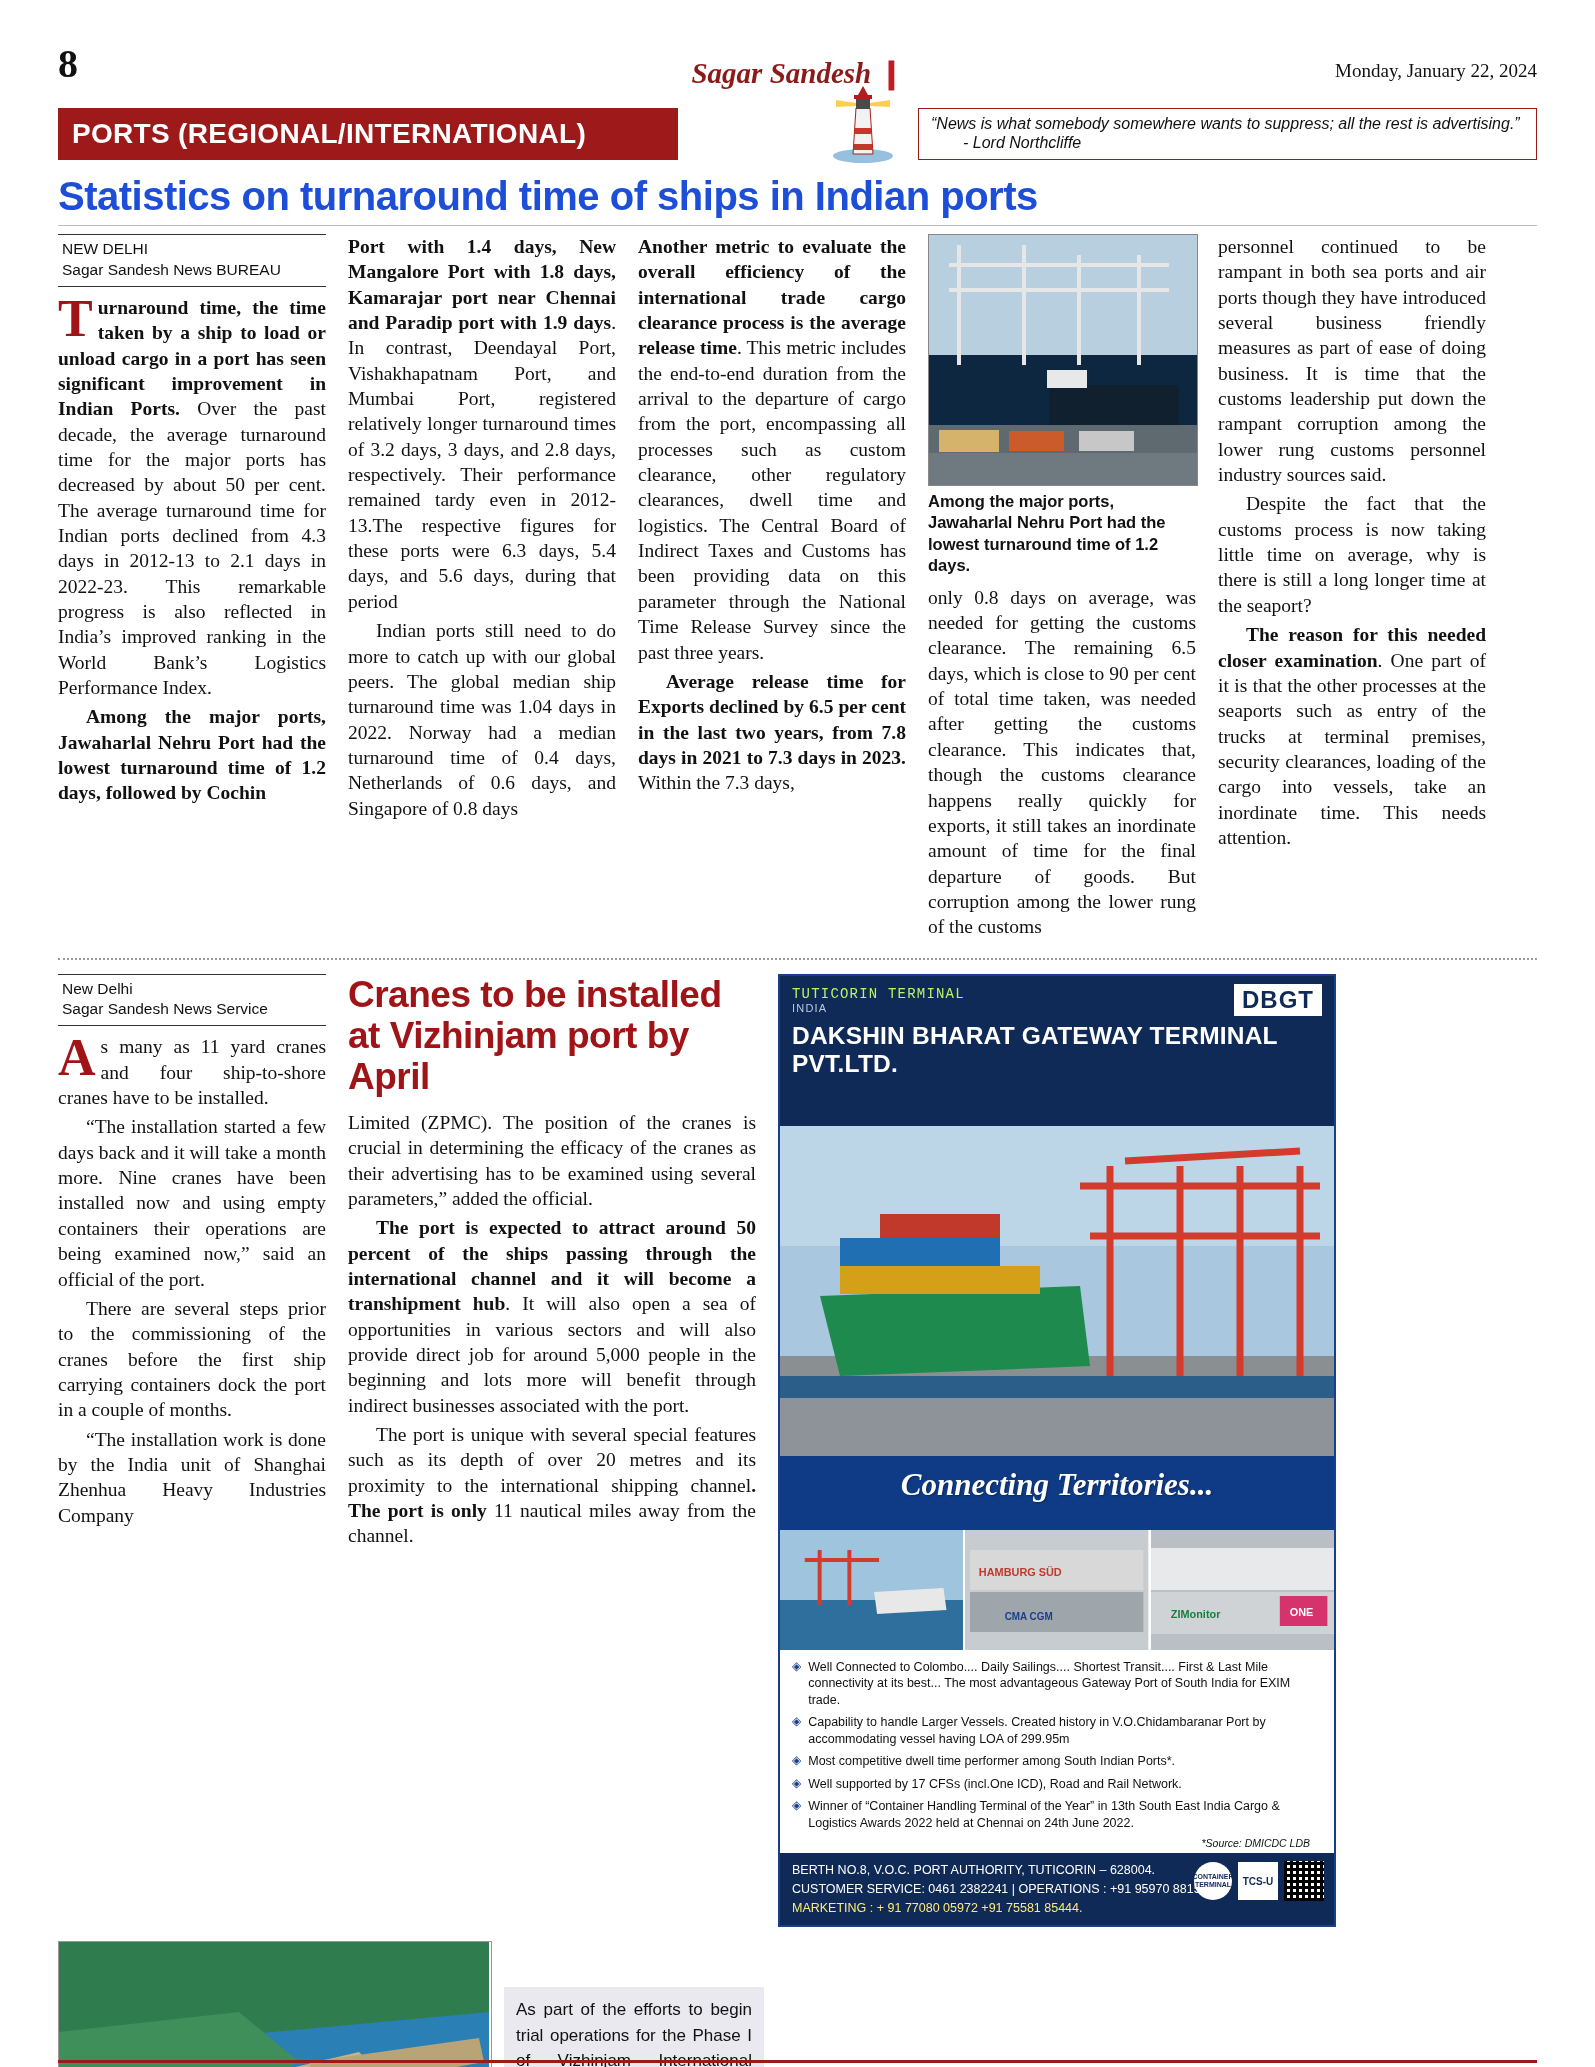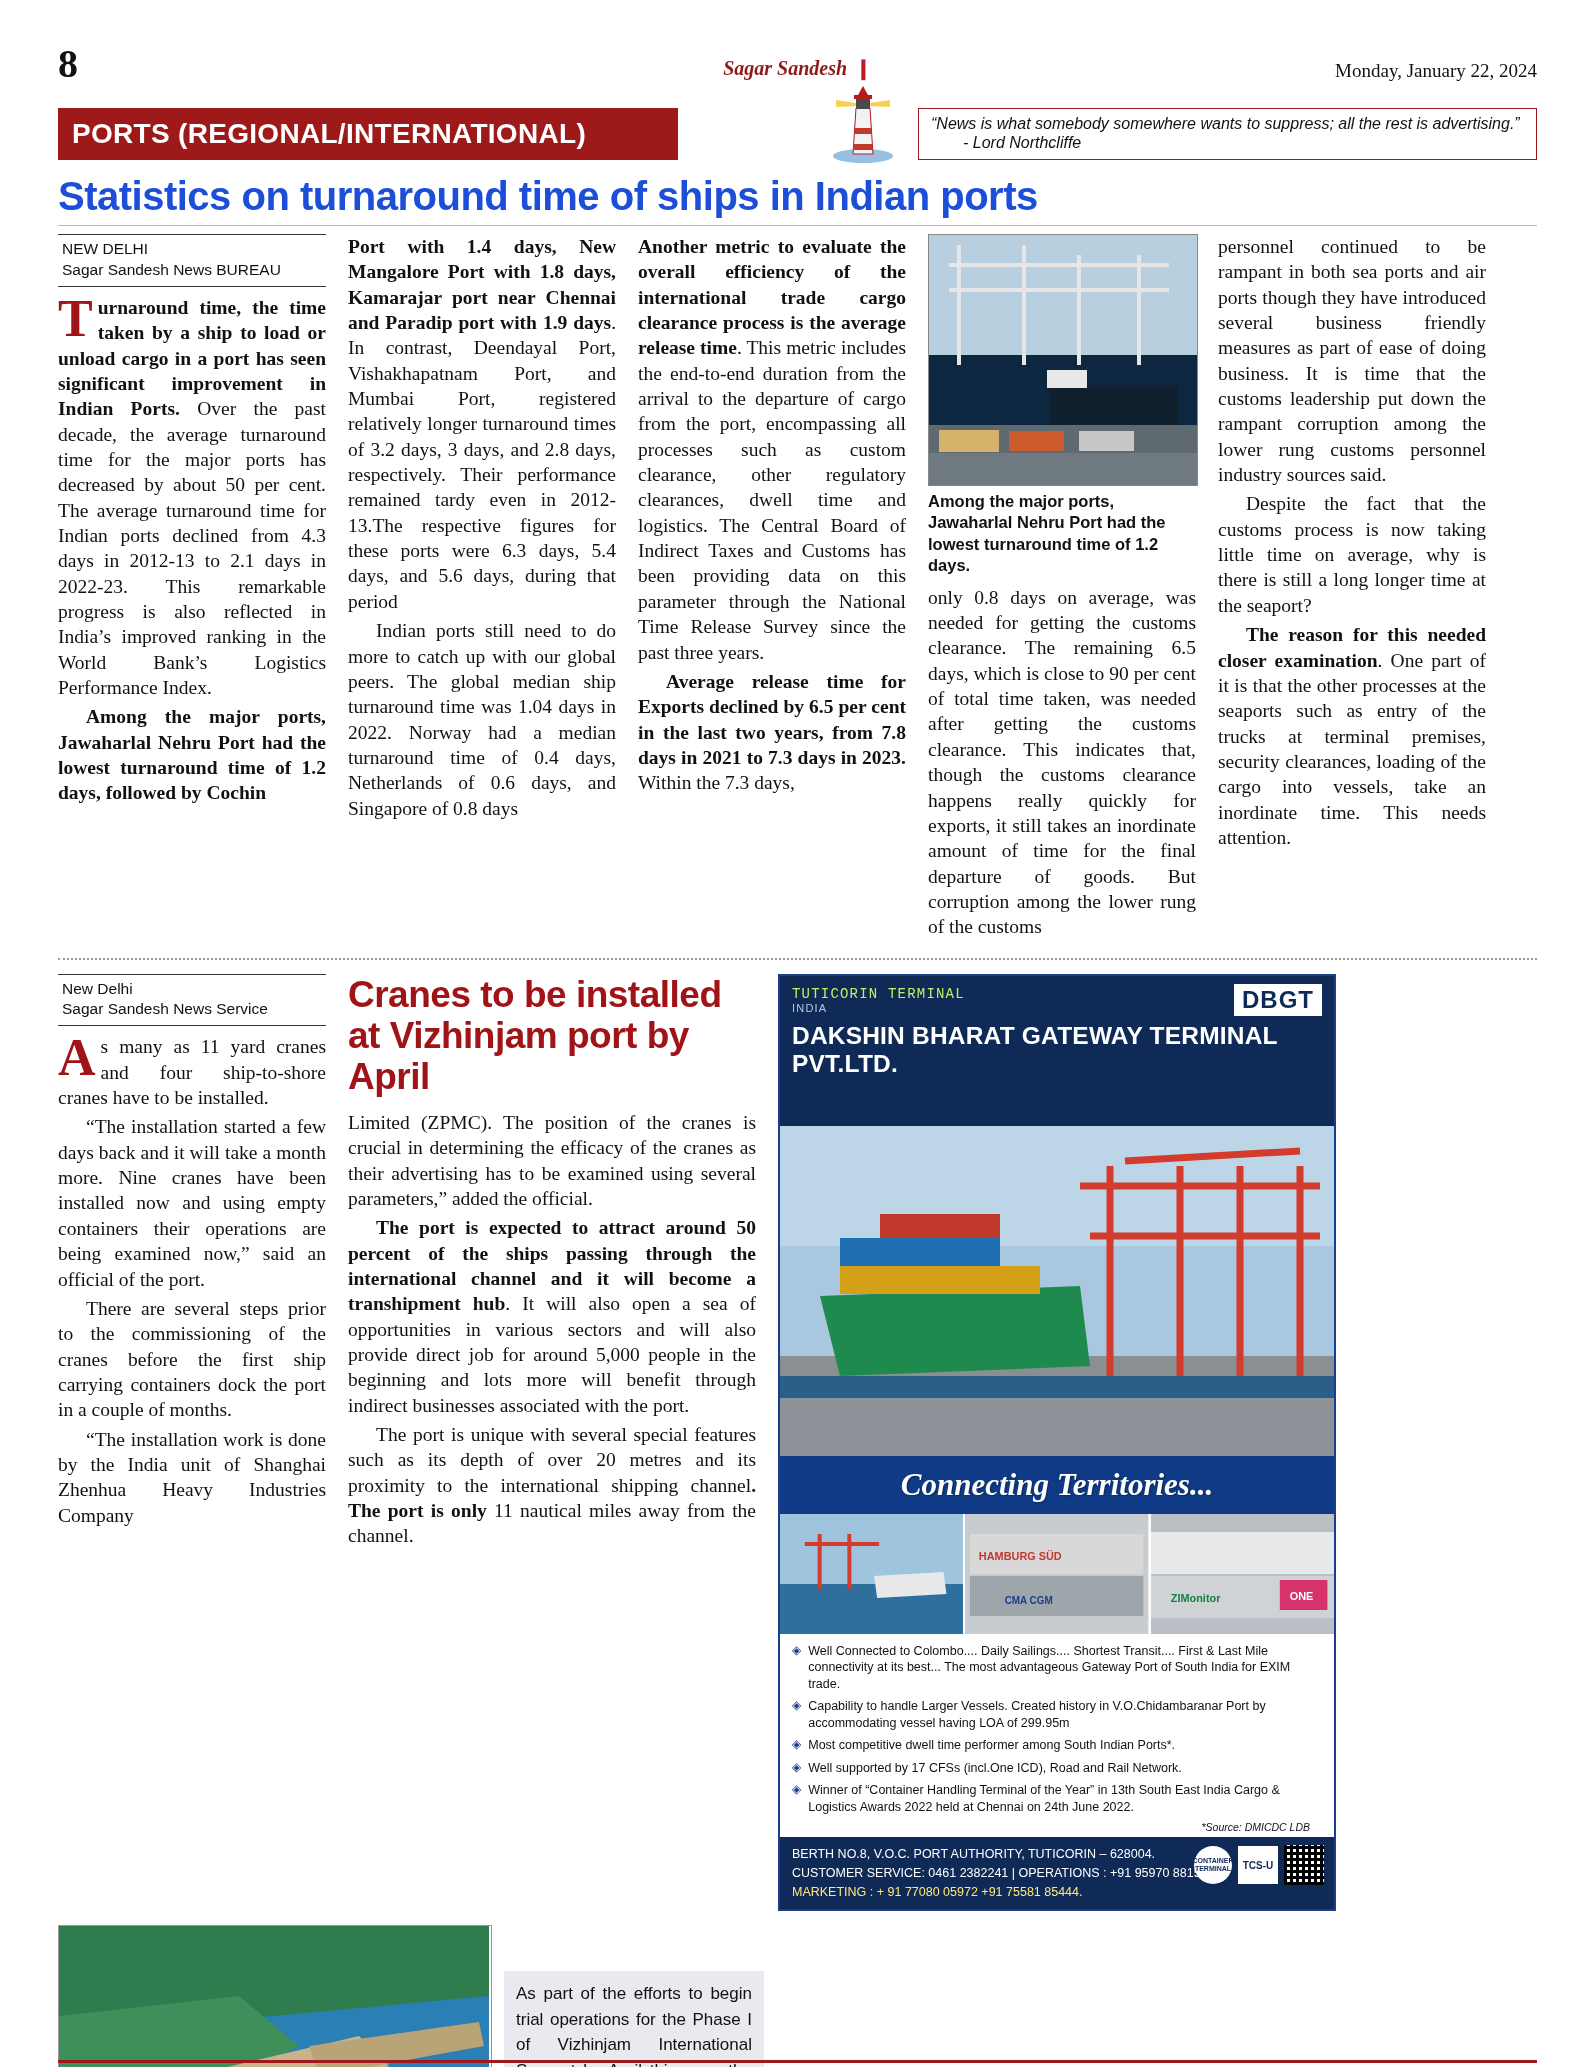--- a/index.html
+++ b/index.html
@@ -8,21 +8,21 @@
     background:#ffffff;
     font-family:"Liberation Serif", serif;
     color:#111;
     position:relative;
   }
   .page { position:relative; width:1595px; height:2067px; padding:0; box-sizing:border-box; }
 
   
   .masthead { position:relative; height:72px; margin:34px 58px 0 58px; }
   .page-num { position:absolute; left:0; top:6px; font-size:40px; font-weight:bold; font-family:"Liberation Serif", serif; }
-  .paper-name { position:absolute; left:50%; transform:translateX(-50%); top:22px; font-size:20px; font-weight:bold; font-style:italic; font-family:"Liberation Serif", serif; color:#8d1a1a; white-space:nowrap; }
+  .paper-name { position:absolute; left:50%; transform:translateX(-50%); top:22px; font-size:29px; font-weight:bold; font-style:italic; font-family:"Liberation Serif", serif; color:#8d1a1a; white-space:nowrap; }
   .paper-name .bar { color:#c01b22; font-style:normal; margin-left:8px; }
   .date { position:absolute; right:0; top:26px; font-size:19px; font-family:"Liberation Serif", serif; }
 
   
   .sectionbar { position:relative; margin:2px 58px 0 58px; height:52px; }
   .sec-red { position:absolute; left:0; top:0; width:620px; height:52px; background:#9e1a1a; }
   .sec-red span { display:block; color:#fff; font-family:"Liberation Sans", sans-serif; font-weight:bold; font-size:28px; letter-spacing:.3px; padding:10px 0 0 14px; }
   .quote-box { position:absolute; left:860px; right:0; top:0; height:52px; border:1.5px solid #9e1a1a; box-sizing:border-box; }
   .quote-box .q { font-size:16px; font-style:italic; font-family:"Liberation Sans", sans-serif; padding:5px 10px 0 12px; line-height:1.25; }
   .quote-box .attr { font-size:16px; font-style:italic; font-family:"Liberation Sans", sans-serif; padding-left:44px; }
@@ -66,21 +66,21 @@
 
   
   .ad { border:2px solid #1a3e8c; background:#fff; width:558px; box-sizing:border-box; position:relative; }
   .ad-top { position:relative; height:150px; background:#0f2a56; }
   .ad-hdr { position:relative; padding:10px 12px 0 12px; }
   .ad-term { color:#bef264; font-family:Liberation Mono, monospace; font-size:14px; letter-spacing:1.2px; }
   .ad-ind { color:#b9c9e3; font-family:"Liberation Sans", sans-serif; font-size:11px; letter-spacing:1.2px; }
   .dbgt { position:absolute; right:12px; top:8px; background:#fff; color:#0f2a56; font-family:"Liberation Sans", sans-serif; font-weight:bold; font-size:24px; padding:2px 8px; letter-spacing:1px; }
   .ad-title { color:#fff; font-family:"Liberation Sans", sans-serif; font-weight:bold; font-size:24.5px; padding:8px 12px 0 12px; letter-spacing:.2px; }
   .ad-photo { height:330px; position:relative; overflow:hidden; background:#8fb7d8; }
-  .ad-band { height:58px; background:#0f3b86; position:relative; }
+  .ad-band { height:74px; background:#0f3b86; position:relative; }
   .ad-band span { display:block; color:#fff; font-family:"Liberation Serif", serif; font-style:italic; font-weight:bold; font-size:31px; text-align:center; line-height:58px; text-shadow:1px 1px 2px #00000055; }
   .ad-strip { height:120px; display:flex; }
   .ad-strip > div { flex:1; position:relative; overflow:hidden; border-right:2px solid #fff; }
   .ad-bullets { padding:9px 12px 4px 12px; }
   .bul { display:flex; gap:7px; margin-bottom:6px; font-family:"Liberation Sans", sans-serif; font-size:12.5px; line-height:1.32; }
   .bul .dia { color:#1a3e8c; font-size:12px; line-height:1.2; }
   .src { text-align:right; font-family:"Liberation Sans", sans-serif; font-size:10.5px; font-style:italic; padding-right:12px; }
   .ad-foot { background:#0f2a56; color:#fff; padding:8px 12px; font-family:"Liberation Sans", sans-serif; font-size:12.5px; line-height:1.5; position:relative; min-height:62px; box-sizing:border-box; }
   .ad-foot .marketing { color:#ffe97f; }
   .foot-badges { position:absolute; right:10px; top:8px; display:flex; gap:6px; align-items:center; }

